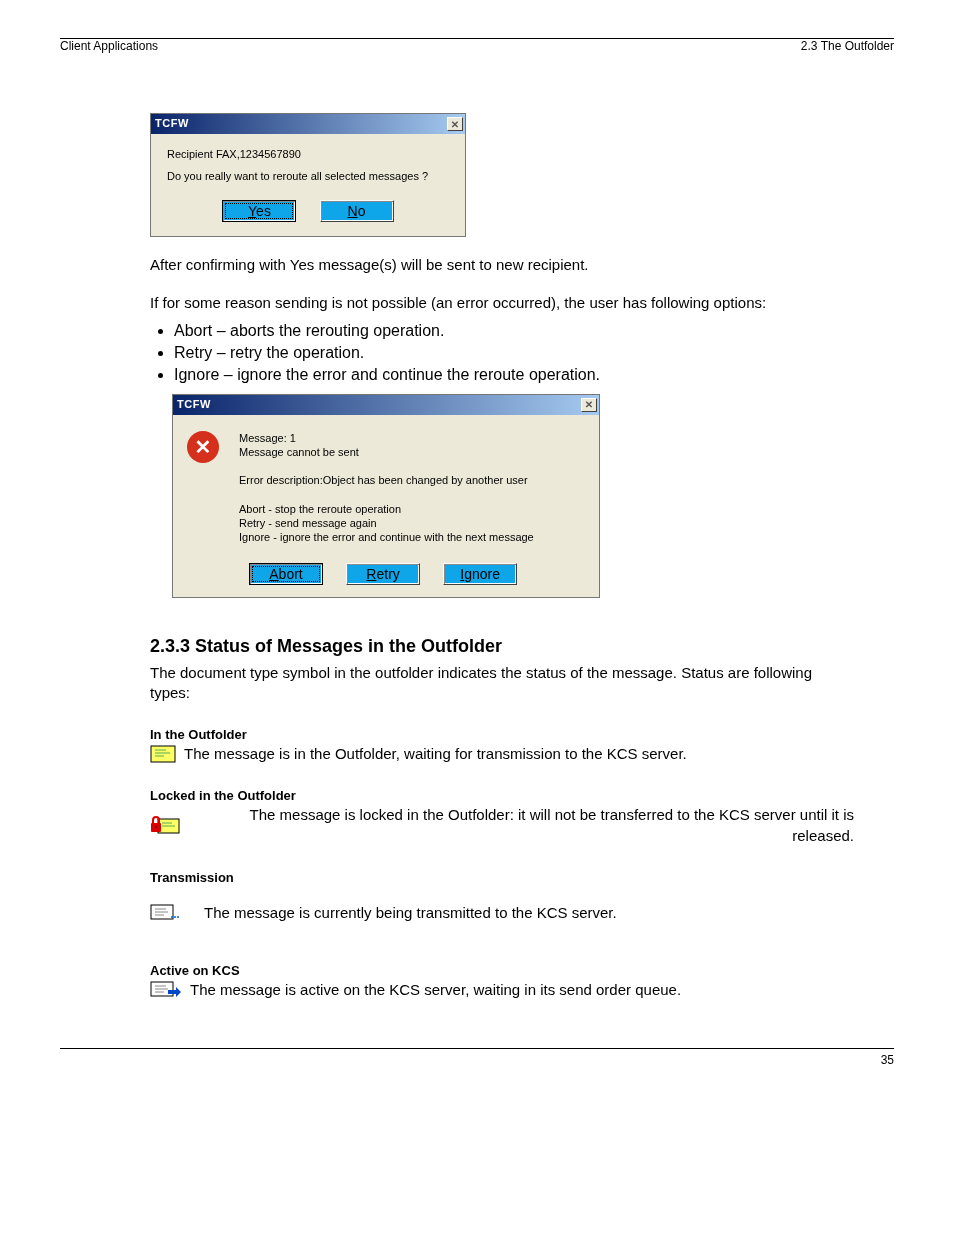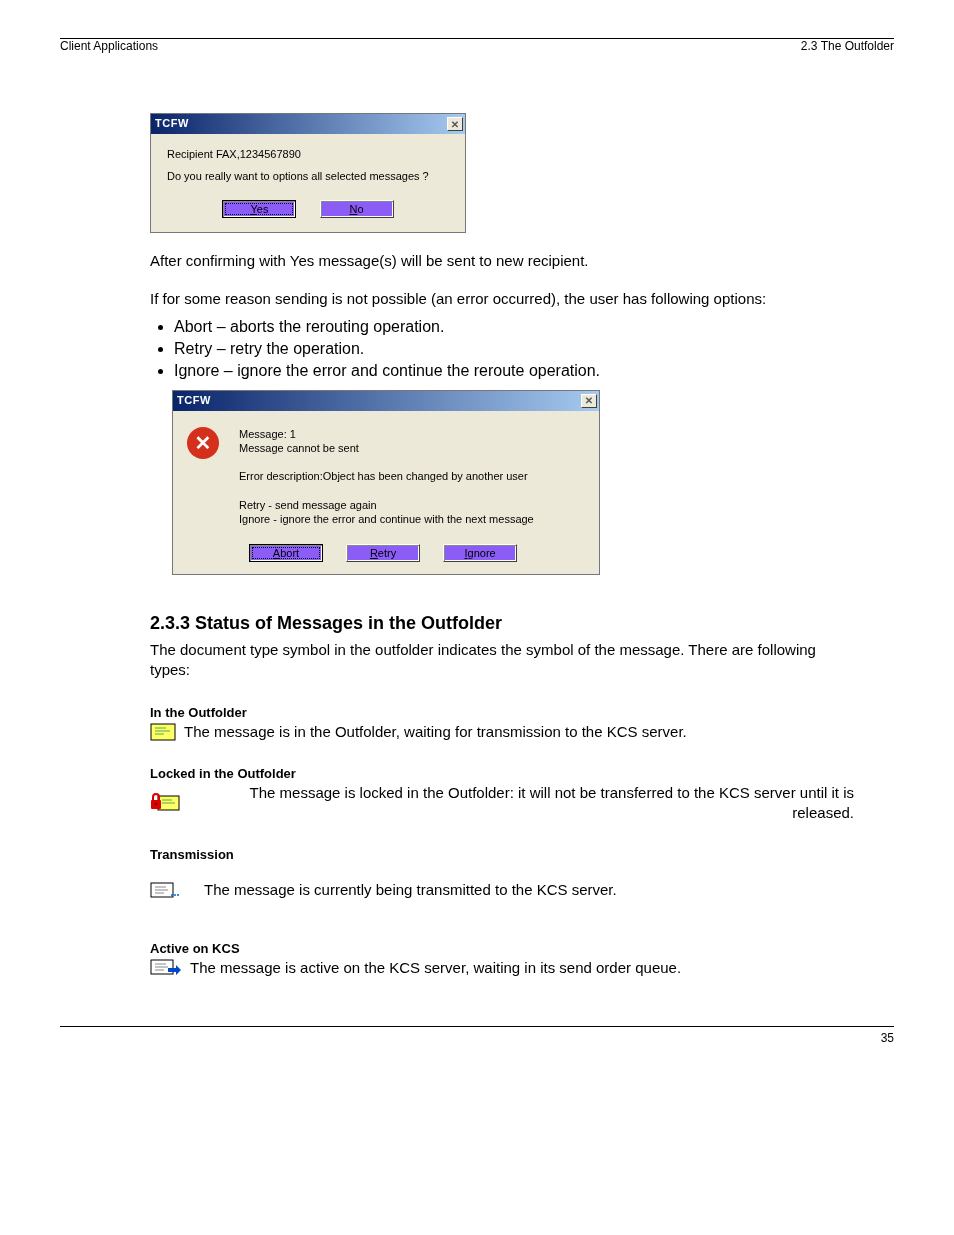--- a/index.html
+++ b/index.html
@@ -16,21 +16,21 @@
   .hr2 { border-top: 1px solid #000; margin: 38px 0 0 0; }
   .header-row, .footer-row { display: flex; justify-content: space-between; font-size: 12px; }
   .content { padding-left: 90px; padding-top: 60px; padding-right: 40px; }
   .dialog { border: 1px solid #777; background: #ece9d8; font-family: Tahoma, Arial, sans-serif; font-size: 11px; color: #000; margin-bottom: 18px; }
   .titlebar { background: linear-gradient(to right, #0a246a, #a6caf0); color: #fff; font-weight: bold; padding: 3px 2px 3px 4px; display: flex; justify-content: space-between; }
   .titlebar .title { font-size: 11px; letter-spacing: 0.5px; }
   .closebtn { width: 16px; height: 14px; background: #ece9d8; border: 1px solid #fff; border-right-color: #404040; border-bottom-color: #404040; display: flex; align-items: center; justify-content: center; font-family: Arial; font-size: 10px; color: #555; cursor: pointer; }
   .dlg-body { padding: 14px 16px 14px 16px; }
   .dlg-text { margin-bottom: 10px; }
   .dlg-buttons { text-align: center; padding-top: 8px; }
-  .winbtn { display: inline-block; min-width: 74px; padding: 2px 4px; margin: 0 10px; background: #8b5cf6; border: 1px solid #404040; border-top-color: #fff; border-left-color: #fff; box-shadow: 1px 1px 0 #888 inset, -1px -1px 0 #fff inset; font-family: Tahoma, Arial, sans-serif; font-size: 11px; text-align: center; cursor: pointer; }
+  .winbtn { display: inline-block; min-width: 74px; padding: 2px 4px; margin: 0 10px; background: #0ea5e9; border: 1px solid #404040; border-top-color: #fff; border-left-color: #fff; box-shadow: 1px 1px 0 #888 inset, -1px -1px 0 #fff inset; font-family: Tahoma, Arial, sans-serif; font-size: 14px; text-align: center; cursor: pointer; }
   .winbtn.default { border: 1px solid #000; outline: 1px dotted #000; outline-offset: -4px; }
   .ul { text-decoration: underline; }
   .dialog1 { width: 316px; }
   .dialog2 { width: 428px; margin-left: 22px; }
   .dlg2-body { display: flex; padding: 16px 12px 12px 14px; }
   .err-icon { width: 32px; height: 32px; border-radius: 50%; background: #d4301b; display: flex; align-items: center; justify-content: center; margin-right: 20px; flex-shrink: 0; }
   .err-icon .x { color: #fff; font-weight: bold; font-size: 20px; line-height: 1; }
   .dlg2-text { flex: 1; }
   .dlg2-text .blk { margin-bottom: 14px; }
   .dlg2-text .line { line-height: 1.3; }
@@ -54,21 +54,21 @@
 
 <div class="content">
 
   <div class="dialog dialog1">
     <div class="titlebar">
       <span class="title">TCFW</span>
       <span class="closebtn">✕</span>
     </div>
     <div class="dlg-body">
       <div class="dlg-text">Recipient FAX,1234567890</div>
-      <div class="dlg-text">Do you really want to options all selected messages ?</div>
+      <div class="dlg-text">Do you really want to reroute all selected messages ?</div>
       <div class="dlg-buttons">
         <span class="winbtn default"><span class="ul">Y</span><span>es</span></span>
         <span class="winbtn"><span class="ul">N</span><span>o</span></span>
       </div>
     </div>
   </div>
 
   <div class="txt">After confirming with Yes message(s) will be sent to new recipient.</div>
   <div class="spacer-sm"></div>
   <div class="txt">If for some reason sending is not possible (an error occurred), the user has following options:</div>
@@ -90,34 +90,35 @@
         </div>
       <div class="dlg2-text">
         <div class="blk">
           <div class="line">Message: 1</div>
           <div class="line">Message cannot be sent</div>
         </div>
         <div class="blk">
           <div class="line">Error description:Object has been changed by another user</div>
         </div>
         <div class="blk">
+          <div class="line">Abort - stop the reroute operation</div>
           <div class="line">Retry - send message again</div>
           <div class="line">Ignore - ignore the error and continue with the next message</div>
         </div>
         <div class="dlg-buttons" style="text-align:left; padding-top:4px;">
           <span class="winbtn default"><span class="ul">A</span>bort</span>
           <span class="winbtn"><span class="ul">R</span>etry</span>
           <span class="winbtn"><span class="ul">I</span>gnore</span>
         </div>
       </div>
     </div>
   </div>
 
   <div class="h3">2.3.3  Status of Messages in the Outfolder</div>
-  <div class="txt">The document type symbol in the outfolder indicates the symbol of the message. There are following types:</div>
+  <div class="txt">The document type symbol in the outfolder indicates the status of the message. Status are following types:</div>
 
   <div class="h4">In the Outfolder</div>
   <div class="icon-row">
     <svg class="svg-icon" width="26" height="18">
       <rect x="1" y="1" width="24" height="16" fill="#ffff66" stroke="#000"></rect>
       <line x1="5" y1="5" x2="16" y2="5" stroke="#5a5" stroke-width="1"></line>
       <line x1="5" y1="8" x2="20" y2="8" stroke="#5a5" stroke-width="1"></line>
       <line x1="5" y1="11" x2="14" y2="11" stroke="#5a5" stroke-width="1"></line>
     </svg>
     <span class="txt" style="margin:0">The message is in the Outfolder, waiting for transmission to the KCS server.</span>

